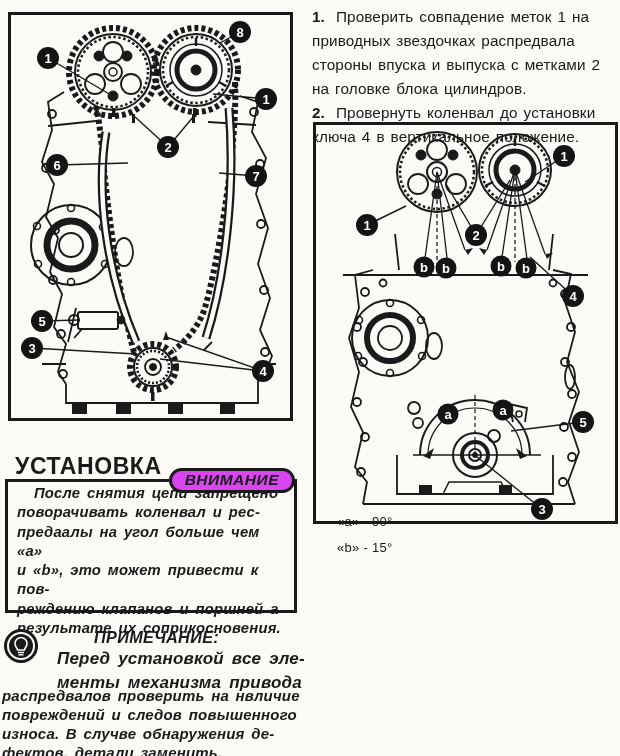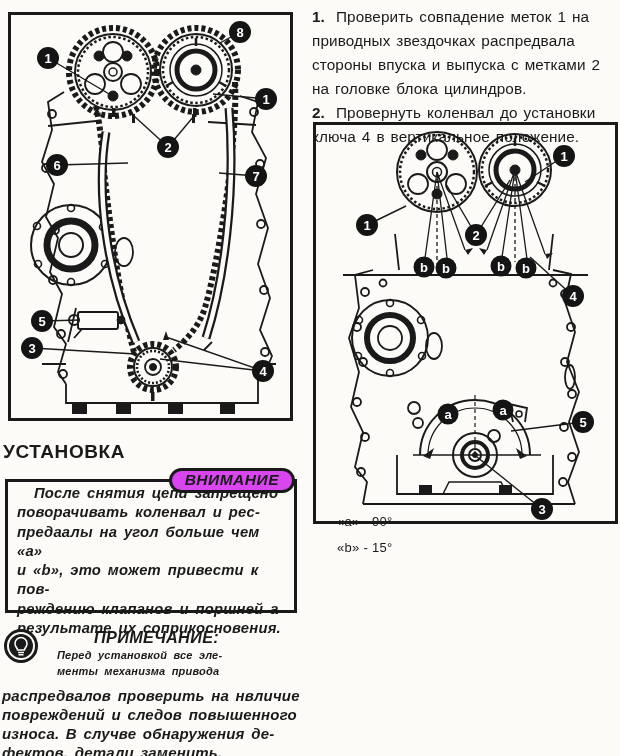--- a/index.html
+++ b/index.html
@@ -16,22 +16,22 @@
   .steps{position:absolute;width:308px;}
   .step{font-size:15.3px;line-height:24px;letter-spacing:0.1px;}
   .step .num{font-weight:bold;margin-right:11px;}
   .step .body{white-space:pre-line;word-spacing:1.6px;}
   .angles{
     position:absolute;left:337px;top:509px;
     font-size:13px;line-height:26px;white-space:pre-line;letter-spacing:0.3px;
   }
   
   .title{
-    position:absolute;left:3px;top:441px;margin:0;
-    font-size:19px;font-weight:bold;letter-spacing:0.6px;
+    position:absolute;left:3px;top:441px;margin:12px;
+    font-size:23px;font-weight:bold;letter-spacing:0.6px;
   }
   .warnbox{
     position:absolute;left:5px;top:479px;width:286px;height:128px;
     border:3px solid #1a1a1a;background:#fcfbf8;
   }
   .warntab{
     position:absolute;right:-1px;top:-14px;
     border:3px solid #1a1a1a;border-radius:13px;background:#d946ef;
     padding:0px 13px 1px 13px;
     font-size:15.5px;font-weight:bold;font-style:italic;letter-spacing:0.5px;
@@ -39,21 +39,21 @@
   .warntext{
     padding:2px 9px 0 9px;
     font-size:14.8px;line-height:19.3px;font-weight:bold;font-style:italic;
     white-space:pre-line;text-indent:17px;letter-spacing:0.2px;word-spacing:2.5px;
   }
   .note-head{
     position:absolute;left:57px;top:628px;width:250px;
     font-weight:bold;font-style:italic;
   }
   .note-title{font-size:16.3px;line-height:19px;letter-spacing:0.3px;margin-left:37px;}
-  .note-side{font-size:11px;line-height:16px;white-space:pre-line;word-spacing:3px;letter-spacing:0.2px;}
+  .note-side{font-size:17px;line-height:24px;white-space:pre-line;word-spacing:3px;letter-spacing:0.2px;}
   .note-full{
     position:absolute;left:2px;top:686px;width:304px;
     font-size:15px;line-height:19px;font-weight:bold;font-style:italic;
     white-space:pre-line;word-spacing:2.2px;letter-spacing:0.2px;
   }
 </style>
 </head>
 <body>
 
 <div class="page">

